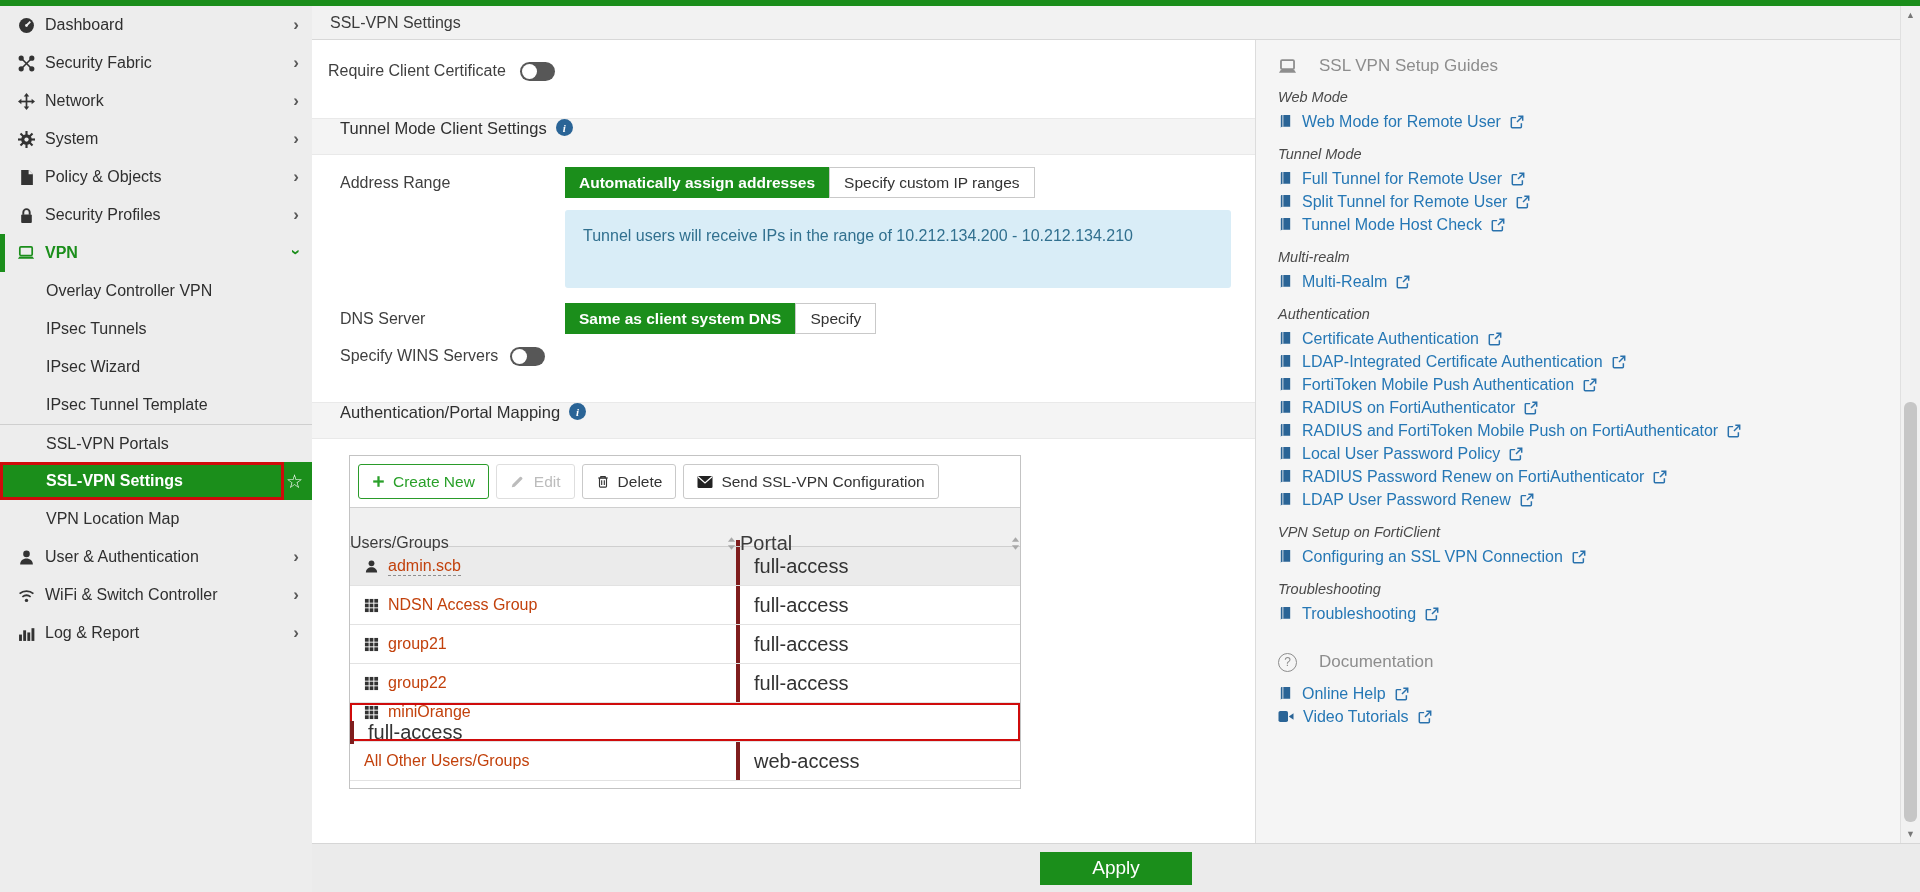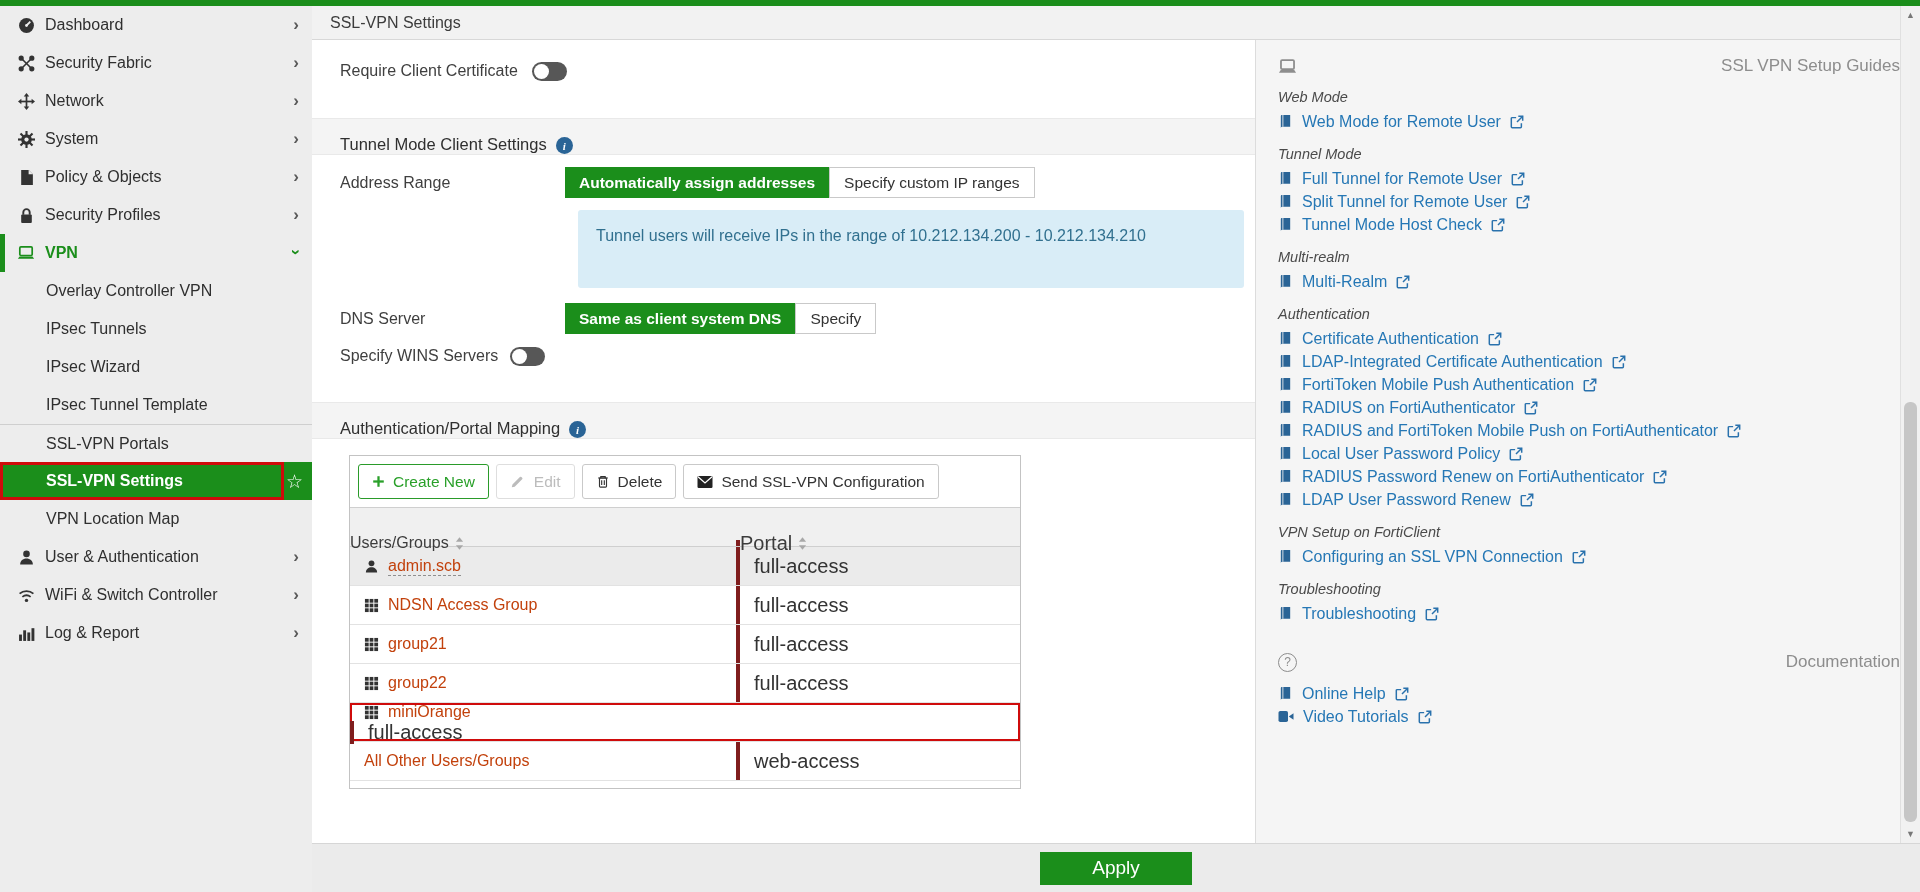--- a/index.html
+++ b/index.html
@@ -31,75 +31,75 @@
   .side-sub.selected .star{position:absolute;right:9px;color:#fff;font-size:19px;font-weight:normal;}
 
   
   #tabbar{left:312px;top:6px;width:1588px;height:34px;background:#f2f2f2;
     border-bottom:1px solid #d8d8d8;display:flex;align-items:center;
     padding-left:18px;font-size:16px;color:#3c3c3c;}
 
   
   #content{left:312px;top:40px;width:943px;height:803px;background:#fff;}
   .row-label{font-size:16px;color:#3f3f3f;}
-  #row-require{left:28px;top:16px;height:30px;display:flex;align-items:center;gap:14px;}
-  .band{left:0;width:943px;height:37px;background:#f4f4f4;display:flex;align-items:flex-end;
+  #row-require{left:16px;top:16px;height:30px;display:flex;align-items:center;gap:14px;}
+  .band{left:0;width:943px;height:37px;background:#f4f4f4;display:flex;align-items:flex-start;
     gap:9px;padding-left:28px;font-size:16.5px;color:#2f2f2f;
     border-top:1px solid #e9e9e9;border-bottom:1px solid #e9e9e9;}
   #band-tunnel{top:78px;}
   #band-portal{top:362px;}
   .ii{width:17px;height:17px;border-radius:50%;background:#2a6496;color:#fff;
     font-size:11px;font-weight:bold;font-style:italic;display:inline-flex;
     align-items:center;justify-content:center;font-family:"Liberation Serif",serif;}
   #row-address{left:28px;top:127px;display:flex;align-items:center;}
   #row-address .row-label{width:225px;}
   #row-dns{left:28px;top:263px;display:flex;align-items:center;}
   #row-dns .row-label{width:225px;}
   #row-wins{left:28px;top:301px;height:30px;display:flex;align-items:center;gap:12px;}
   .seg{display:inline-flex;}
   .seg .opt{height:31px;display:inline-flex;align-items:center;padding:0 14px;
     font-size:15.5px;cursor:pointer;white-space:nowrap;}
   .seg .on{background:var(--green);color:#fff;font-weight:bold;}
   .seg .off{background:#fff;border:1px solid #c9c9c9;color:#333;}
-  #infobox{left:266px;top:170px;width:666px;height:78px;background:#d9edf7;
+  #infobox{left:253px;top:170px;width:666px;height:78px;background:#d9edf7;
     border-radius:3px;color:#31708f;font-size:16px;line-height:24px;
     padding:14px 96px 14px 18px;}
   .toggle{width:35px;height:19px;border-radius:10px;background:#575757;position:relative;
     display:inline-block;cursor:pointer;}
   .toggle::after{content:"";position:absolute;left:2px;top:2px;width:15px;height:15px;
     border-radius:50%;background:#fff;}
 
   
   #mapbox{left:37px;top:415px;width:672px;height:334px;border:1px solid #c3c3c3;background:#fff;}
   #maptoolbar{padding:8px;display:flex;}
   .btn{display:inline-flex;align-items:center;gap:8px;height:35px;padding:0 13px;
     background:#fff;border:1px solid #c9c9c9;border-radius:3px;font-size:15.5px;
     color:#333;margin-right:7px;cursor:pointer;white-space:nowrap;}
   .btn.create{border-color:#2a9b2a;color:var(--green-bright);}
   .btn.disabled{color:#bcbcbc;border-color:#dedede;cursor:default;gap:10px;}
   .trow{display:flex;height:39px;align-items:stretch;border-bottom:1px solid #e2e2e2;}
   .thead{height:40px;background:#f0f0f0;border-top:1px solid #cfcfcf;border-bottom:1px solid #cfcfcf;}
   .c1{width:386px;display:flex;align-items:center;padding-left:14px;gap:9px;font-size:16px;color:#c2410c;}
   .c2{flex:1;display:flex;align-items:center;padding-left:14px;font-size:20px;color:#333;
     border-left:4px solid #7f1d1d;}
-  .thead .c1,.thead .c2{justify-content:flex-start;padding-left:0;color:#3c3c3c;gap:6px;margin-top:32px;}
+  .thead .c1,.thead .c2{justify-content:space-between;padding-left:0;color:#3c3c3c;gap:6px;margin-top:32px;}
   .trow.shaded{background:#ebebeb;}
   .trow.redline{box-shadow:inset 0 0 0 2px var(--red);flex-direction:column;}
   .dotted{border-bottom:1px dashed #8f8f8f;}
 
   
   #footer{left:312px;top:843px;width:1608px;height:49px;background:#ebebeb;
     border-top:1px solid #d6d6d6;display:flex;align-items:center;justify-content:center;}
   #applybtn{width:152px;height:33px;background:var(--green);color:#fff;border:none;
     font-size:19px;font-family:"Liberation Sans",sans-serif;cursor:pointer;}
 
   
   #panel{left:1255px;top:40px;width:645px;height:803px;background:#f5f5f5;
     border-left:1px solid #dcdcdc;padding:16px 0 0 22px;overflow:hidden;}
-  .gtitle{display:flex;align-items:center;gap:22px;font-size:17px;color:#8d8d8d;margin-bottom:2px;justify-content:space-between;}
+  .gtitle{display:flex;align-items:center;gap:22px;font-size:17px;color:#8d8d8d;margin-bottom:2px;}
   .ghead{font-style:italic;font-size:14.5px;color:#4a4a4a;margin:13px 0 5px;}
   .glink{display:flex;align-items:center;gap:9px;height:23px;font-size:16px;
     color:var(--link);cursor:pointer;white-space:nowrap;}
   .glink .txt{cursor:pointer;}
   #docsec{margin-top:27px;}
   .qicon{width:19px;height:19px;border-radius:50%;border:1.5px solid #8d8d8d;color:#8d8d8d;
     display:inline-flex;align-items:center;justify-content:center;font-size:12px;}
 
   
   #vscroll{left:1900px;top:6px;width:20px;height:837px;background:#f1f1f1;border-left:1px solid #e0e0e0;}

